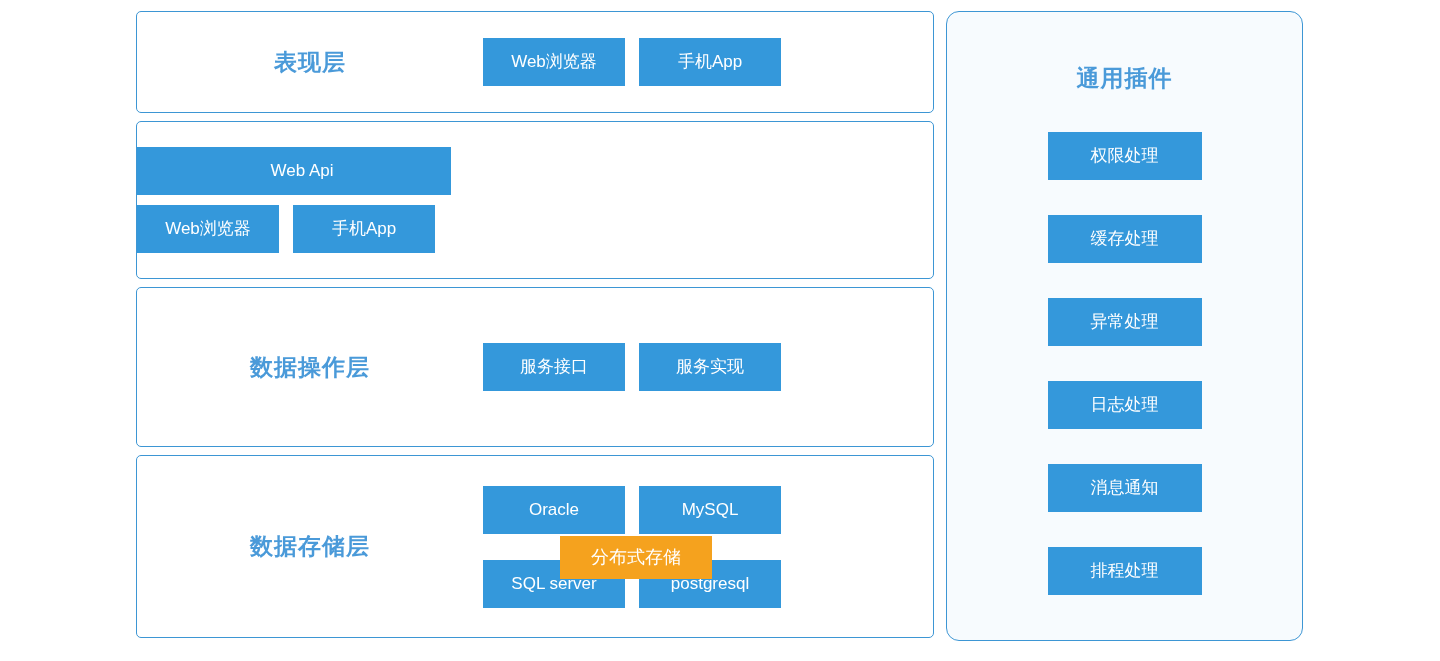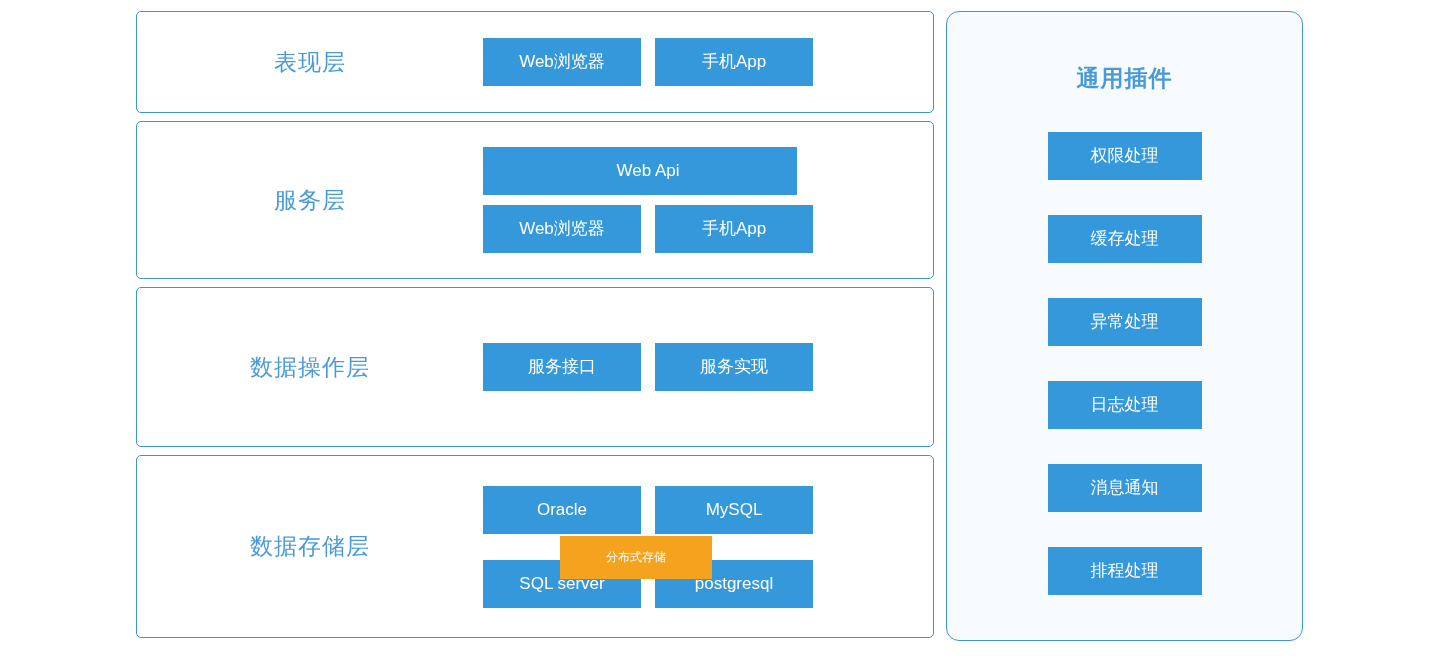--- a/index.html
+++ b/index.html
@@ -38,21 +38,21 @@
     background: #ffffff;
     display: flex;
     align-items: center;
     position: relative;
   }
   .layer-title {
     flex: 0 0 auto;
     width: 346px;
     text-align: center;
     color: #4a9ad9;
-    font-weight: normal;
+    font-weight: bold;
     font-size: 23px;
     letter-spacing: 1px;
     user-select: none;
   }
   .layer-body {
     flex: 1 1 auto;
     display: flex;
     flex-direction: column;
     gap: 10px;
     padding-right: 0;
@@ -66,41 +66,41 @@
     box-sizing: border-box;
     background: #3498db;
     color: #ffffff;
     height: 48px;
     line-height: 48px;
     text-align: center;
     font-size: 17px;
     white-space: nowrap;
     user-select: none;
   }
-  .box.half { width: 158px; }
+  .box.half { width: 142px; }
   .box.full { width: 314px; padding-left: 16px; }
 
   
   .layer.presentation { height: 102px; }
   .layer.service      { height: 158px; }
   .layer.dataop       { height: 160px; }
   .layer.storage      { height: 183px; }
 
   
   .storage .layer-body { gap: 26px; justify-content: flex-end; }
   .badge-overlay {
     position: absolute;
     left: 77px;
     top: 50px;
     width: 152px;
     height: 43px;
     line-height: 43px;
     background: #f5a21e;
     color: #ffffff;
-    font-size: 12px;
+    font-size: 18px;
     text-align: center;
     white-space: nowrap;
     user-select: none;
     z-index: 5;
   }
 
   
   .plugins-panel {
     position: absolute;
     left: 946px;
@@ -154,21 +154,20 @@
       <div class="layer-title">表现层</div>
       <div class="layer-body">
         <div class="row">
           <div class="box half">Web浏览器</div>
           <div class="box half">手机App</div>
         </div>
       </div>
     </div>
 
     <div class="layer service">
-      <div class="layer-title">服务层</div>
       <div class="layer-body">
         <div class="row">
           <div class="box full">Web  Api</div>
         </div>
         <div class="row">
           <div class="box half">Web浏览器</div>
           <div class="box half">手机App</div>
         </div>
       </div>
     </div>

